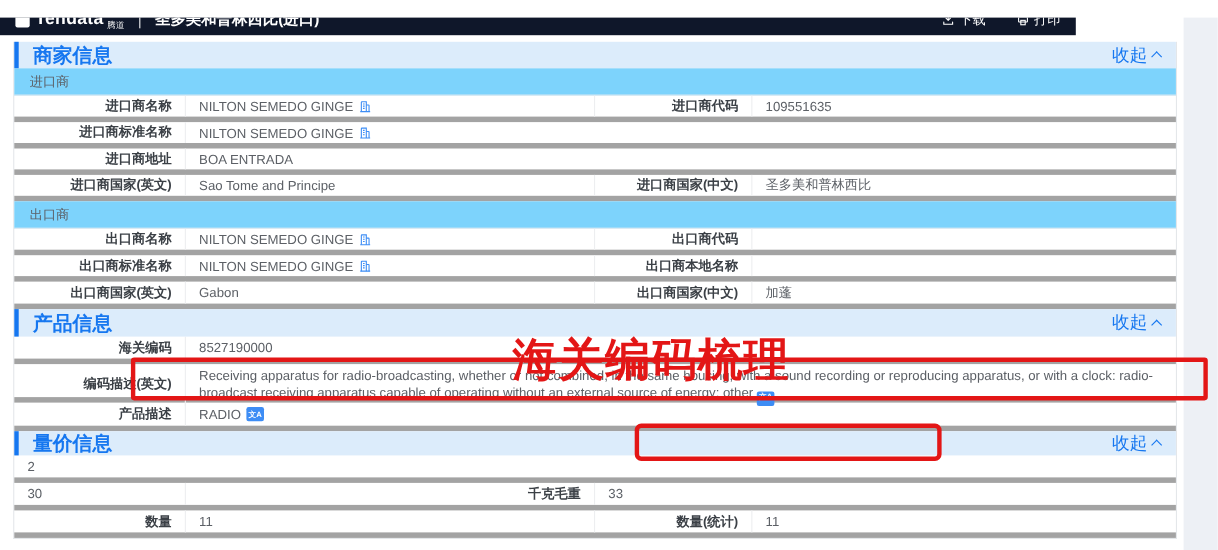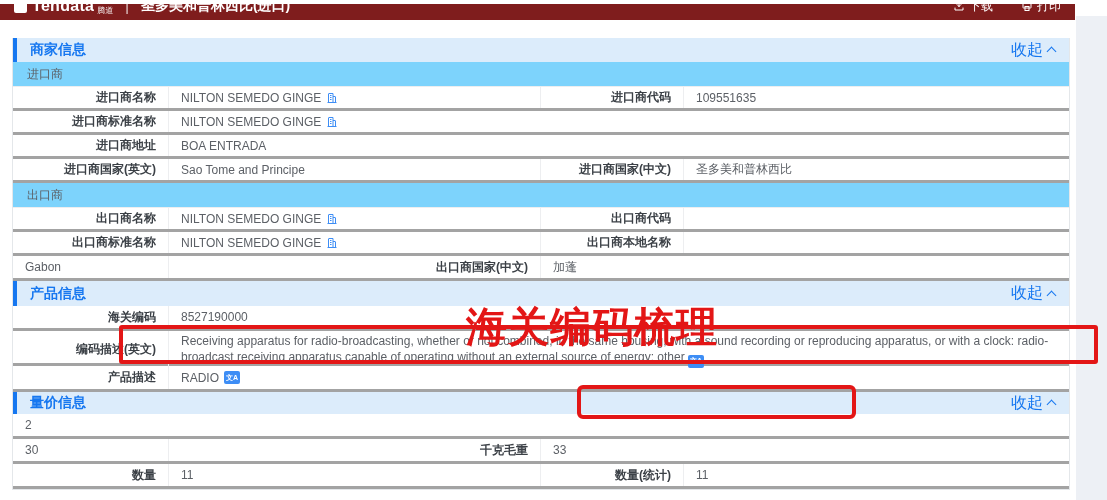--- a/index.html
+++ b/index.html
@@ -1,42 +1,42 @@
 <!DOCTYPE html>
 <html><head>
 <meta charset="utf-8">
 <style>
   html,body{margin:0;padding:0}
   body{width:1107px;height:500px;overflow:hidden;background:#fff;position:relative;
        font-family:"Liberation Sans","DejaVu Sans",sans-serif;}
   
-  .topbar{position:absolute;left:0;top:4px;width:1075px;height:16px;background:#7f1d1d;overflow:hidden;z-index:2}
+  .topbar{position:absolute;left:0;top:16px;width:978px;height:16px;background:#0f172a;overflow:hidden;z-index:2}
   .topbar-inner{display:flex;align-items:center;height:32px;margin-top:-14px;padding:0 14px;color:#fff}
   .logo-ico{width:13px;height:13px;background:#fff;border-radius:2px;margin-right:5px;flex:0 0 auto}
   .logo{font-size:16px;font-weight:700;letter-spacing:.3px}
   .logo-sub{font-size:8px;margin-left:3px;opacity:.95;align-self:flex-end;padding-bottom:6px}
   .tdivider{margin:0 12px;font-size:14px;opacity:.8}
   .ttitle{font-size:14px;font-weight:600}
   .tactions{margin-left:auto;display:flex;gap:28px;align-items:center}
   .tbtn{display:flex;align-items:center;gap:4px;font-size:12px;cursor:pointer}
   .tbtn svg{width:12px;height:12px}
   
   .right-strip{position:absolute;left:1076px;top:16px;width:31px;height:484px;background:#edf0f5;z-index:1}
   
   .panel{position:absolute;left:12px;top:38px;width:1058px;background:#fff;
          border:1px solid #e4e7ea;border-top:none;box-sizing:border-box;z-index:2}
   .sec-h{background:#dcecfb;display:flex;align-items:center;position:relative}
   .sec-bar{position:absolute;left:0;top:0;width:4px;height:100%;background:#1677F0}
-  .sec-title{color:#1677F0;font-size:14px;font-weight:600;padding-left:17px}
+  .sec-title{color:#1677F0;font-size:18px;font-weight:600;padding-left:17px}
   .collapse{margin-left:auto;display:flex;align-items:center;color:#1677F0;font-size:16px;padding-right:14px;cursor:pointer}
   .chev{width:6px;height:6px;border-left:1.5px solid #1677F0;border-top:1.5px solid #1677F0;
         transform:rotate(45deg);display:inline-block;margin-left:5px;margin-top:3px}
   .sub{background:#7dd3fc;color:#5c6066;font-size:12px;display:flex;align-items:center;
        padding-left:14px;border-bottom:1px solid #edeef0;box-sizing:border-box}
-  .row{display:grid;border-bottom:3px solid #a3a3a3;font-size:12px;box-sizing:border-box}
+  .row{display:grid;border-bottom:5px solid #a3a3a3;font-size:12px;box-sizing:border-box}
   .row.p{grid-template-columns:156px 372px 143px 387px}
   .row.f{grid-template-columns:156px 1fr}
   .h22{height:22px}.h24{height:24px}.h25{height:25px}.h26{height:26px}.h35{height:35px}
   .cell{display:flex;align-items:center;box-sizing:border-box;overflow:hidden}
   .cell.l{justify-content:flex-end;padding-right:12px;font-weight:700;color:#3b4046;border-right:1px solid #edeef0;white-space:nowrap}
   .cell.v{padding-left:12px;color:#5c6066;gap:5px;white-space:nowrap}
   .row.p .v1{border-right:1px solid #edeef0}
   .cell.v.wrap{display:block;white-space:normal;line-height:16px;padding-top:2px;padding-right:10px;overflow:visible}
   .co-ico{width:12px;height:12px;flex:0 0 auto;cursor:pointer}
   .chip{display:inline-flex;align-items:center;justify-content:center;min-width:14px;height:13px;
@@ -164,20 +164,21 @@
           <path d="M14 9h4a1 1 0 0 1 1 1v11"></path>
           <path d="M3 21h18"></path>
           <path d="M8 7h3M8 11h3M8 15h3"></path>
         </svg>
     </div>
     <div class="cell l">出口商本地名称</div>
     <div class="cell v"></div>
   </div>
 
   <div class="row p h25">
+    <div class="cell l">出口商国家(英文)</div>
     <div class="cell v v1">Gabon</div>
     <div class="cell l">出口商国家(中文)</div>
     <div class="cell v">加蓬</div>
   </div>
 
   <div class="sec-h h25">
     <span class="sec-bar"></span>
     <span class="sec-title">产品信息</span>
     <span class="collapse">
       <span>收起</span>

